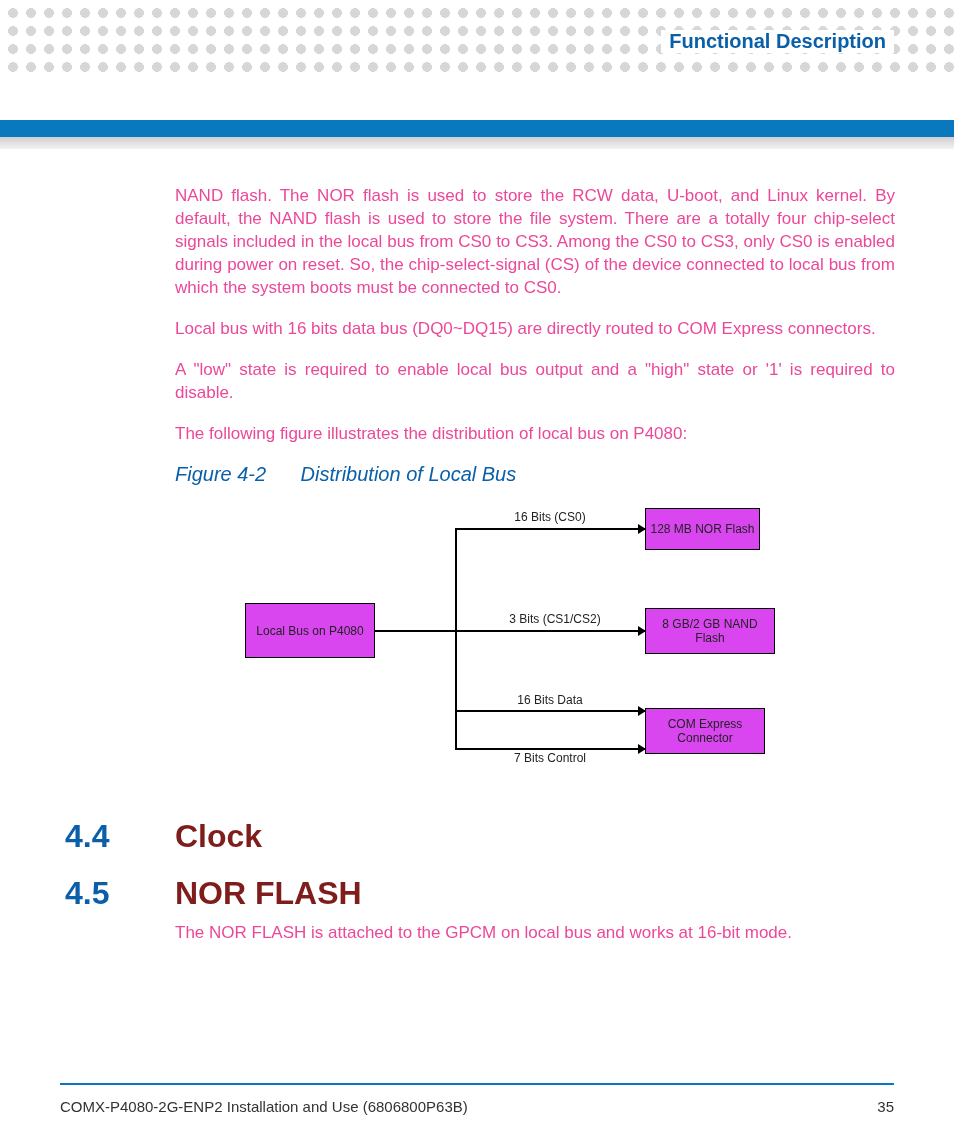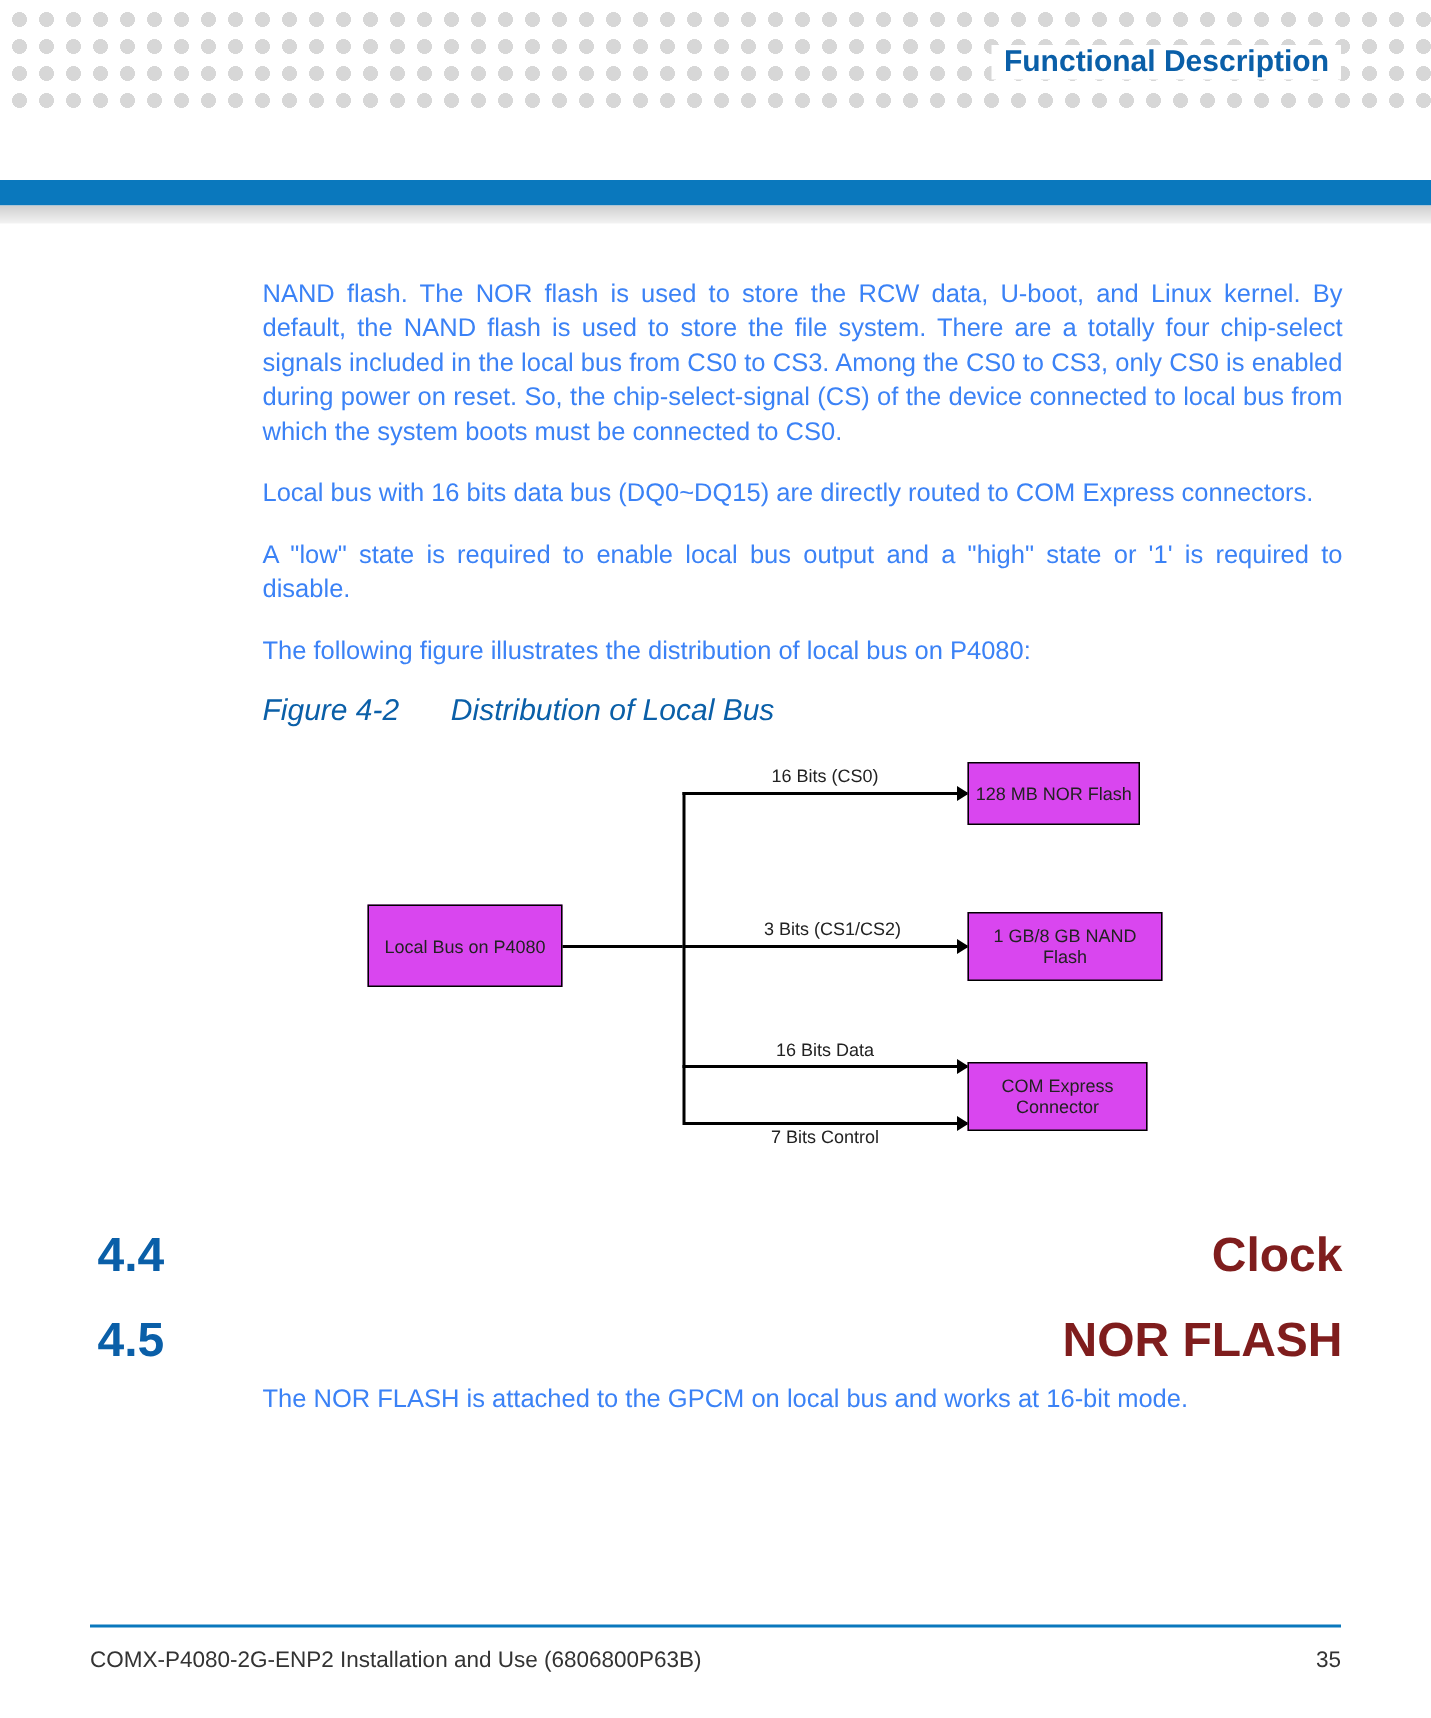--- a/index.html
+++ b/index.html
@@ -9,34 +9,34 @@
   
   .dots { position: absolute; top: 0; left: 0; width: 954px; height: 80px; background-image: radial-gradient(#d7d7d7 38%, transparent 40%); background-size: 18px 18px; background-position: 4px 4px; }
   .dots .title-gap { position: absolute; right: 60px; top: 30px; background: #fff; padding: 0 8px; }
   .section-title { color: #0a5fa8; font-weight: 700; font-size: 20px; font-style: normal; }
 
   
   .rule-blue { position: absolute; top: 120px; left: 0; width: 954px; height: 17px; background: #0a78bd; }
   .rule-grey { position: absolute; top: 137px; left: 0; width: 954px; height: 12px; background: linear-gradient(#cfcfcf, #f3f3f3); }
 
   .content { position: absolute; left: 175px; top: 185px; width: 720px; }
-  .para { font-size: 17px; line-height: 1.35; color: #3b82f6; margin-bottom: 18px; text-align: justify; }
+  .para { font-size: 17px; line-height: 1.35; color: #ec4899; margin-bottom: 18px; text-align: justify; }
 
   .fig-caption { color: #0a5fa8; font-style: italic; font-size: 20px; margin-top: 6px; margin-bottom: 12px; }
   .fig-caption .fignum { display: inline-block; width: 120px; }
 
   
   .diagram { position: relative; width: 560px; height: 290px; margin-left: 70px; margin-bottom: 30px; }
   .dbox { position: absolute; border: 1.5px solid #000; background: #d946ef; font-size: 12px; text-align: center; display: flex; align-items: center; justify-content: center; padding: 4px; line-height: 1.2; font-family: Arial, sans-serif; }
   .dlabel { position: absolute; font-size: 12px; font-family: Arial, sans-serif; text-align: center; }
   .dline { position: absolute; background: #000; }
   .arrowR::after { content: ""; position: absolute; right: -1px; top: -4px; border-left: 8px solid #000; border-top: 5px solid transparent; border-bottom: 5px solid transparent; }
 
   
-  .h2row { display: flex; align-items: baseline; margin-top: 20px; margin-bottom: 10px; margin-left: -110px; justify-content: space-between; }
+  .h2row { display: flex; align-items: baseline; margin-top: 20px; margin-bottom: 10px; margin-left: -110px; }
   .h2num { color: #0a5fa8; font-weight: 700; font-size: 32px; width: 110px; }
   .h2txt { color: #7f1d1d; font-weight: 700; font-size: 32px; }
 
   
   .foot-rule { position: absolute; left: 60px; bottom: 60px; width: 834px; height: 2px; background: #0a78bd; }
   .footer { position: absolute; left: 60px; bottom: 30px; width: 834px; display: flex; justify-content: space-between; font-size: 15px; color: #333; }
 </style>
 </head>
 <body>
 
@@ -67,21 +67,21 @@
       <div class="dline" style="left:130px; top:132px; width:80px; height:1.5px;"></div>
 
       <div class="dline" style="left:210px; top:30px; width:1.5px; height:220px;"></div>
 
       <div class="dline arrowR" style="left:210px; top:30px; width:190px; height:1.5px;"></div>
       <div class="dlabel" style="left:250px; top:12px; width:110px;">16 Bits (CS0)</div>
       <div class="dbox" style="left:400px; top:10px; width:115px; height:42px;">128 MB NOR Flash</div>
 
       <div class="dline arrowR" style="left:210px; top:132px; width:190px; height:1.5px;"></div>
       <div class="dlabel" style="left:240px; top:114px; width:140px;">3 Bits (CS1/CS2)</div>
-      <div class="dbox" style="left:400px; top:110px; width:130px; height:46px;">1 GB/8 GB NAND Flash</div>
+      <div class="dbox" style="left:400px; top:110px; width:130px; height:46px;">8 GB/2 GB NAND Flash</div>
 
       <div class="dline arrowR" style="left:210px; top:212px; width:190px; height:1.5px;"></div>
       <div class="dlabel" style="left:250px; top:195px; width:110px;">16 Bits Data</div>
       <div class="dline arrowR" style="left:210px; top:250px; width:190px; height:1.5px;"></div>
       <div class="dlabel" style="left:250px; top:253px; width:110px;">7 Bits Control</div>
       <div class="dbox" style="left:400px; top:210px; width:120px; height:46px;text-align:center;">COM Express Connector</div>
     </div>
 
     <div class="h2row">
       <span class="h2num">4.4</span>

